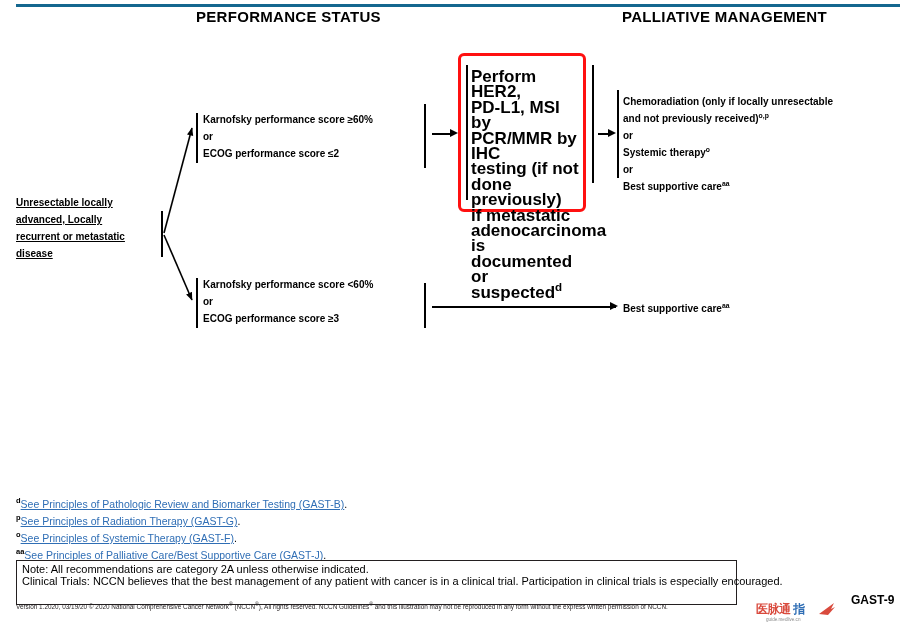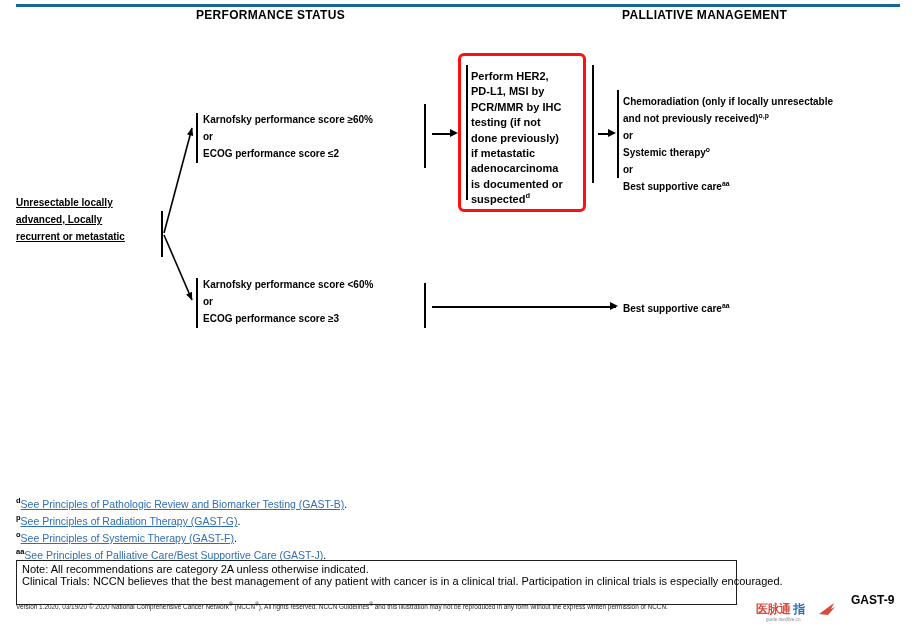--- a/index.html
+++ b/index.html
@@ -25,21 +25,21 @@
     left: 16px;
     top: 4px;
     width: 884px;
     height: 3px;
     background: #14678f;
   }
 
   
   .col-header {
     position: absolute;
-    font-size: 12px;
+    font-size: 15px;
     font-weight: bold;
     letter-spacing: 0.3px;
     color: #000;
     white-space: nowrap;
   }
   #hdr-performance { left: 196px; top: 8px; }
   #hdr-palliative  { left: 622px; top: 8px; }
 
   
   .node {
@@ -108,21 +108,21 @@
     left: 466px;
     top: 65px;
     width: 2px;
     height: 135px;
     background: #000;
   }
   #her2-text {
     left: 471px;
     top: 69px;
     width: 112px;
-    font-size: 11px;
+    font-size: 17px;
     line-height: 15.4px;
   }
   #her2-text .ln { white-space: normal; }
 
   
   #her2-rbracket { left: 592px; top: 65px; height: 118px; }
 
   
   #pall-bracket { left: 617px; top: 90px; height: 88px; }
   #pall-top { left: 623px; top: 93px; }
@@ -266,20 +266,21 @@
 
   <div class="top-rule"></div>
 
   <div class="col-header" id="hdr-performance">PERFORMANCE STATUS</div>
   <div class="col-header" id="hdr-palliative">PALLIATIVE MANAGEMENT</div>
 
   <div class="node" id="entry-node">
     <span class="ln">Unresectable locally</span>
     <span class="ln">advanced, Locally</span>
     <span class="ln">recurrent or metastatic</span>
+    <span class="ln">disease</span>
   </div>
   <div id="entry-bracket"></div>
 
   <svg id="branch-svg">
     <defs>
       <marker id="ah" markerWidth="9" markerHeight="9" refX="7.5" refY="3.2" orient="auto" markerUnits="userSpaceOnUse">
         <path d="M0,0 L8,3.2 L0,6.4 z" fill="#000"></path>
       </marker>
     </defs>
     <line x1="164" y1="233" x2="192" y2="128" stroke="#000" stroke-width="1.6" marker-end="url(#ah)"></line>

